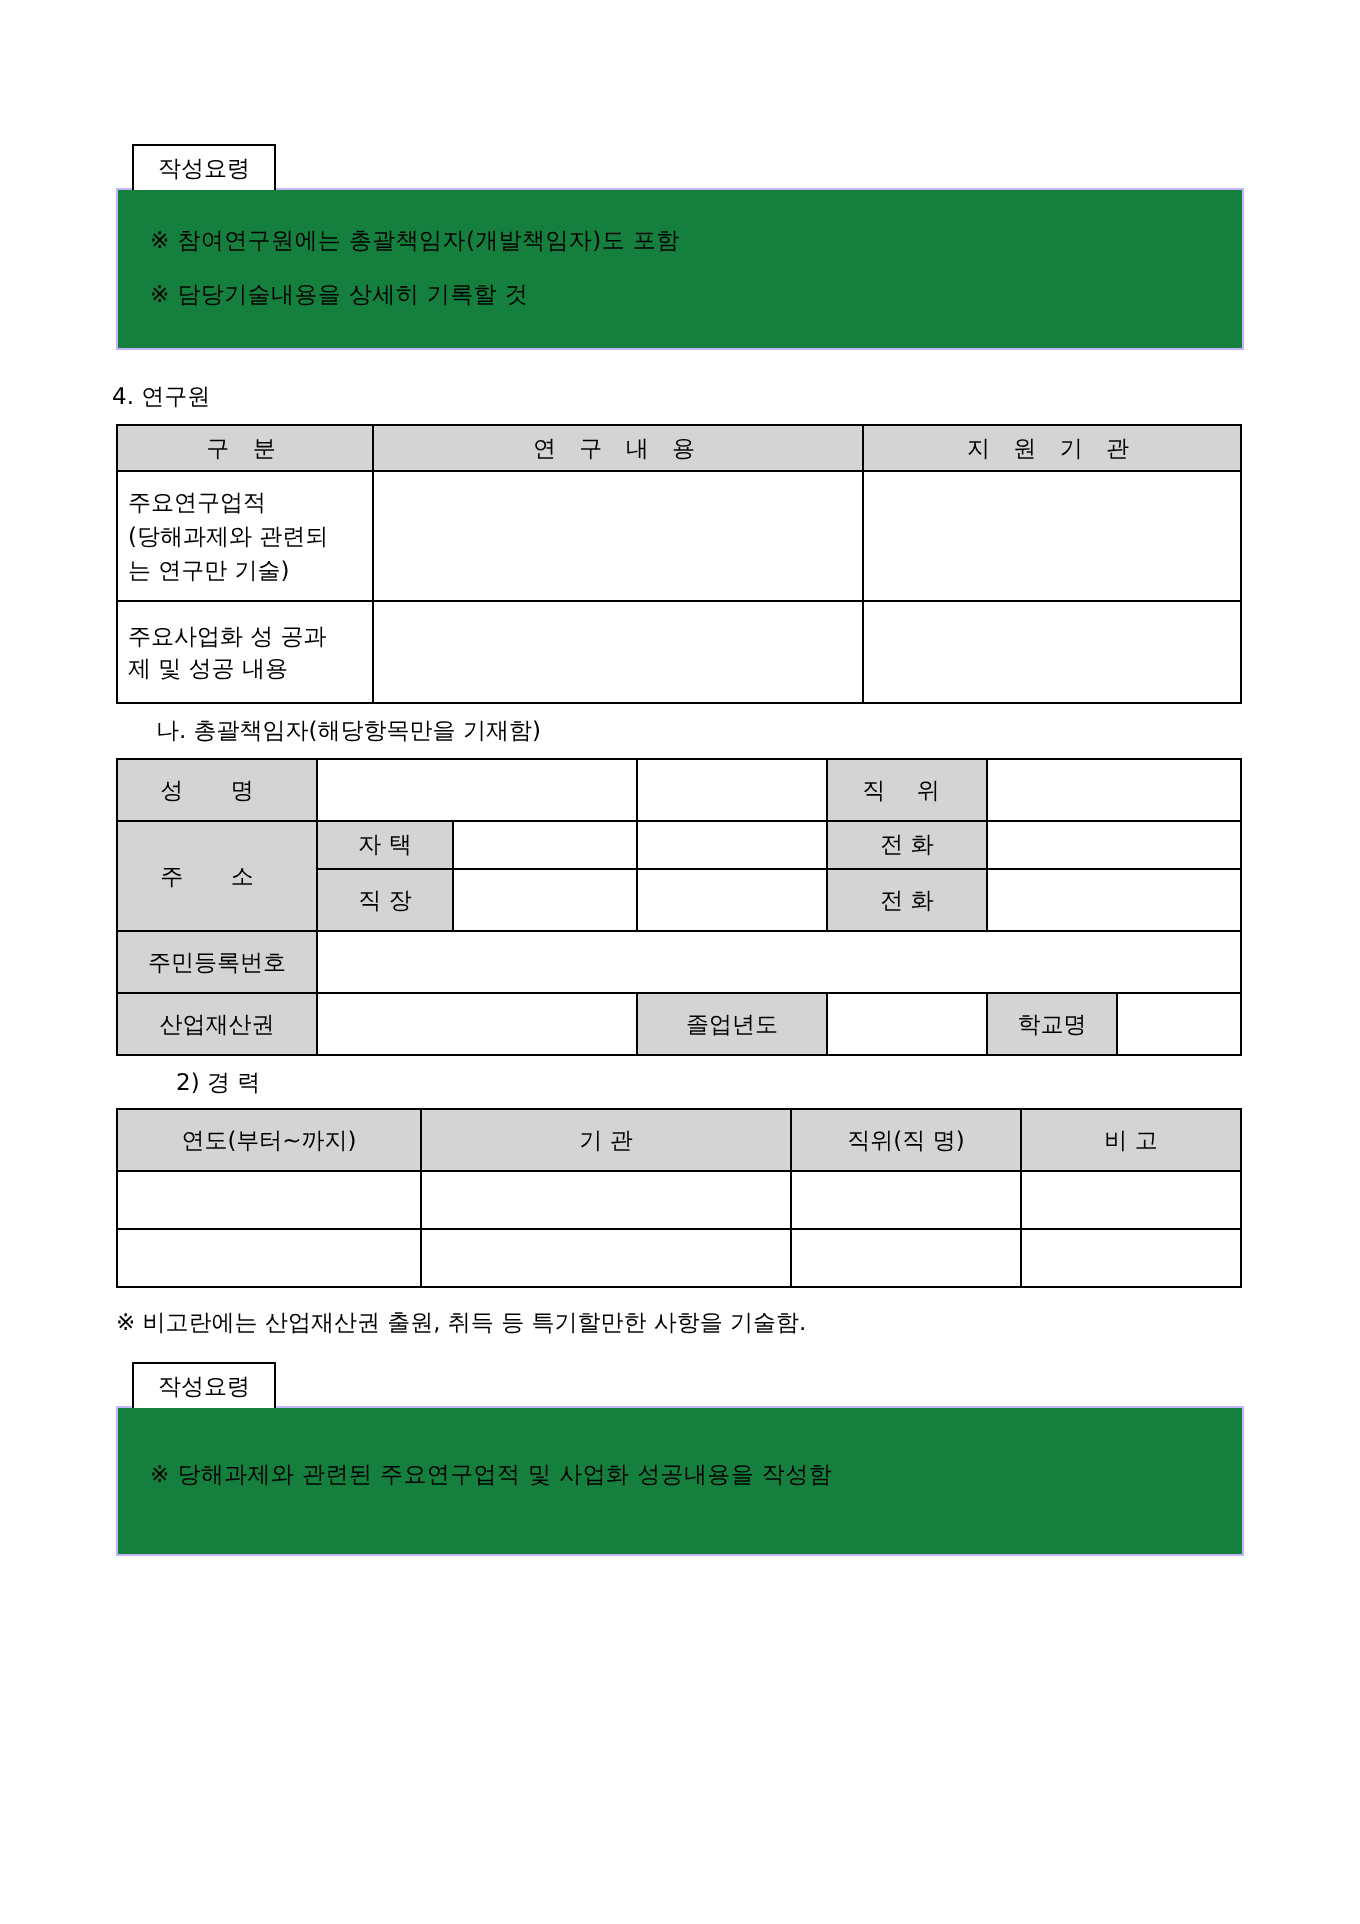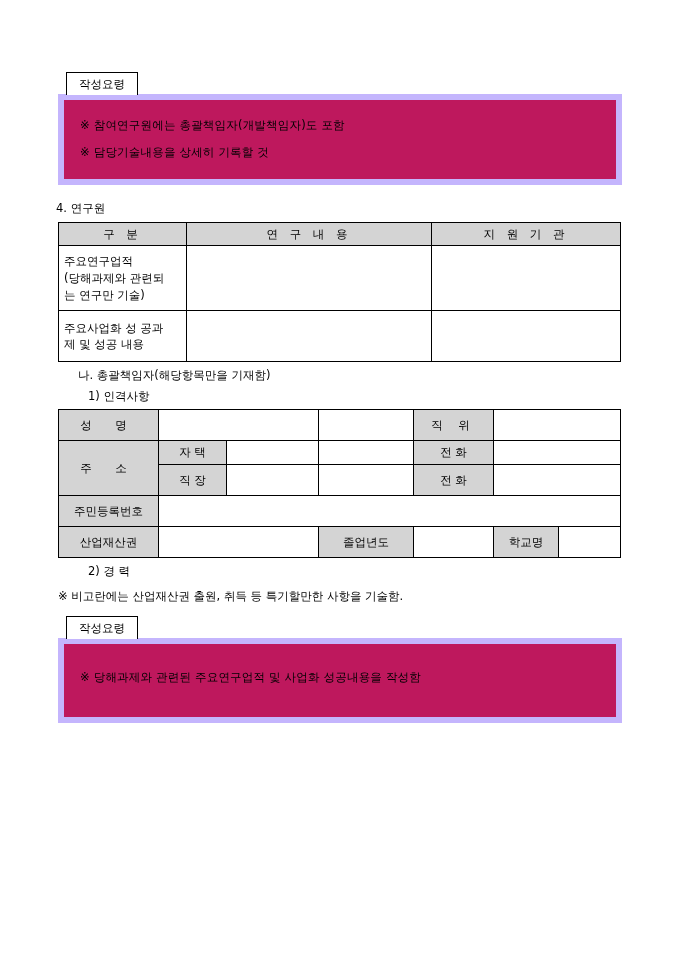--- a/index.html
+++ b/index.html
@@ -32,24 +32,24 @@
     border: 1px solid #000;
     border-bottom: none;
     padding: 4px 12px 3px 12px;
     font-size: 11.5px;
     background: #fff;
     position: relative;
     z-index: 2;
     margin-left: 8px;
   }
   .note-body {
-    border: 6px solid #c4b5fd;
+    border: 1px solid #c4b5fd;
     margin-top: -1px;
     padding: 12px 16px 12px 16px;
-    background: #be185d;
+    background: #15803d;
   }
   .note-line {
     font-size: 11.5px;
     line-height: 1.5;
     padding: 5px 0 5px 0;
     letter-spacing: .2px;
   }
 
   
   .h-num {
@@ -139,21 +139,20 @@
       <tr>
         <td class="l tall-2 multi" style="white-space:pre-line">주요사업화 성 공과
 제 및 성공 내용</td>
         <td class="tall-2"></td>
         <td class="tall-2"></td>
       </tr>
     </tbody>
   </table>
 
   <div class="h-sub">나. 총괄책임자(해당항목만을 기재함)</div>
-  <div class="h-sub2">1) 인격사항</div>
 
   <table class="doc">
     <colgroup>
       <col style="width:100px">
       <col style="width:68px">
       <col style="width:92px">
       <col style="width:95px">
       <col style="width:80px">
       <col style="width:65px">
       <col style="width:62px">
@@ -191,20 +190,48 @@
         <td class="gray c">졸업년도</td>
         <td></td>
         <td class="gray c">학교명</td>
         <td></td>
       </tr>
     </tbody>
   </table>
 
   <div class="h-sub2">2) 경   력</div>
 
+  <table class="doc">
+    <colgroup>
+      <col style="width:152px">
+      <col style="width:185px">
+      <col style="width:115px">
+      <col style="width:110px">
+    </colgroup>
+    <tbody>
+      <tr>
+        <td class="gray c row-h2">연도(부터~까지)</td>
+        <td class="gray c">기             관</td>
+        <td class="gray c">직위(직  명)</td>
+        <td class="gray c">비            고</td>
+      </tr>
+      <tr>
+        <td class="empty-row"></td>
+        <td></td>
+        <td></td>
+        <td></td>
+      </tr>
+      <tr>
+        <td class="empty-row"></td>
+        <td></td>
+        <td></td>
+        <td></td>
+      </tr>
+    </tbody>
+  </table>
 
   <div class="footnote">※  비고란에는  산업재산권 출원, 취득 등 특기할만한 사항을 기술함.</div>
 
   <div style="height:12px"></div>
   <div class="note-block">
     <div class="note-tab">작성요령</div>
     <div class="note-body" style="padding:20px 28px 26px 16px">
       <div class="note-line">※ 당해과제와 관련된  주요연구업적 및 사업화 성공내용을 작성함</div>
     </div>
   </div>

